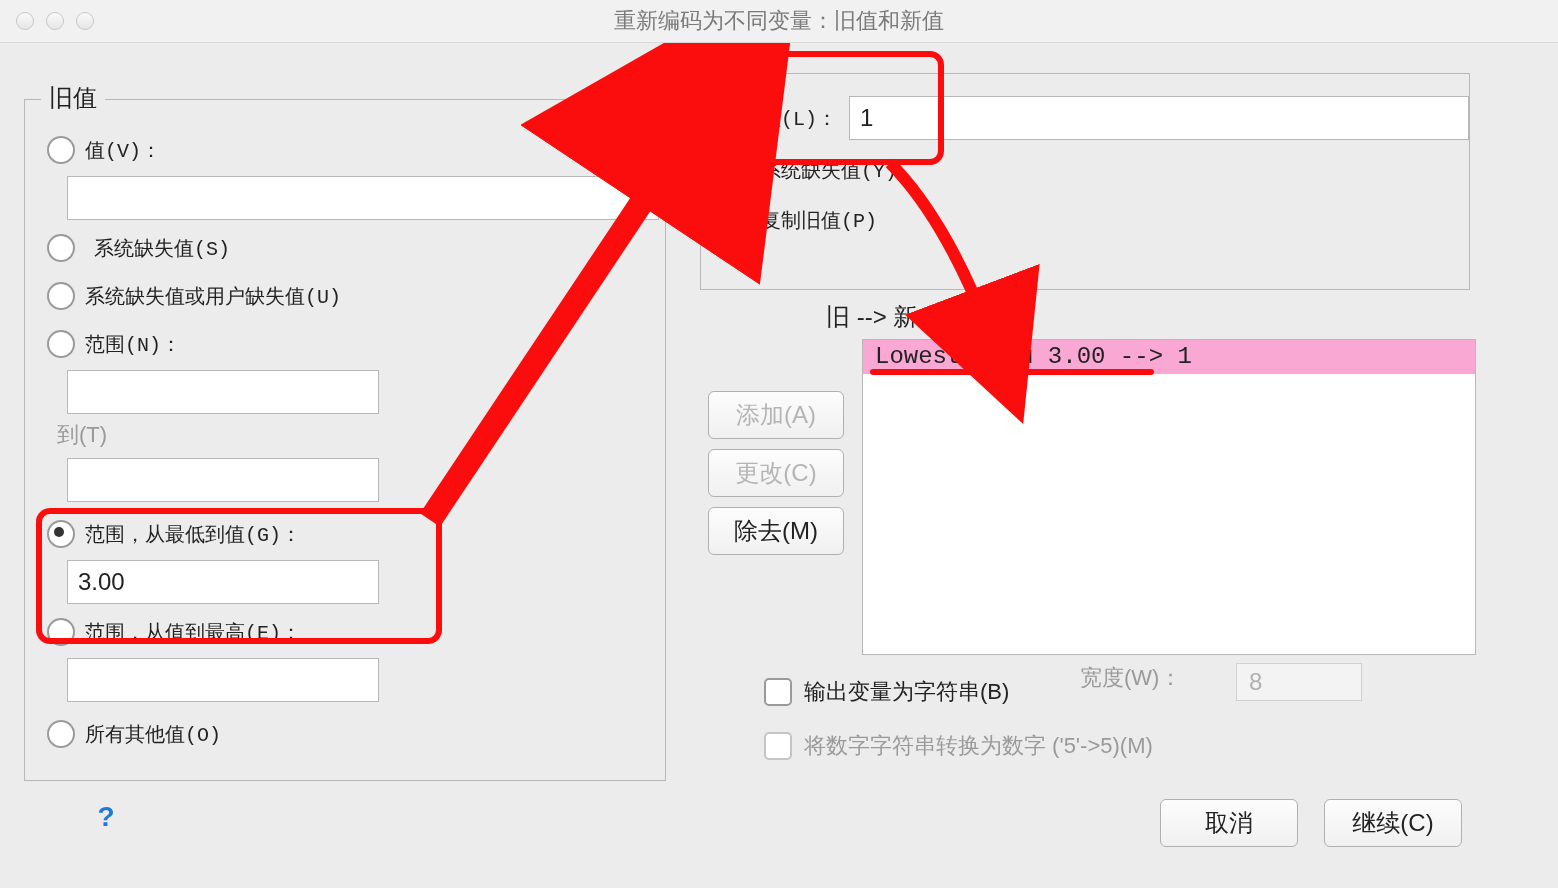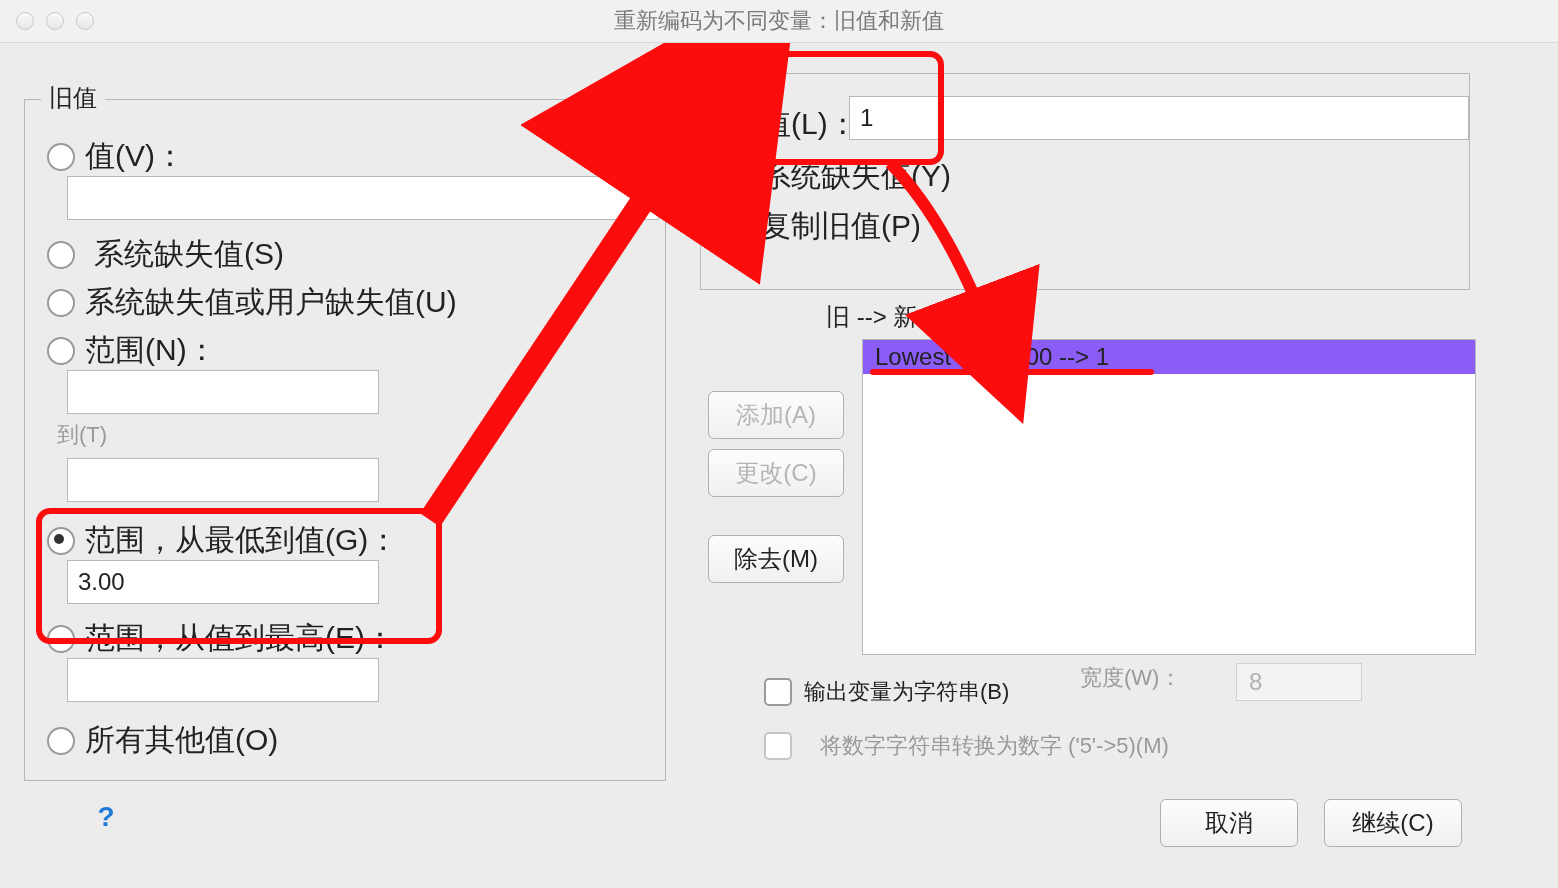--- a/index.html
+++ b/index.html
@@ -92,21 +92,22 @@
     width: 10px;
     height: 10px;
     background: #333;
     border-radius: 50%;
     left: 5px;
     top: 5px;
   }
   .opt {
     display: flex;
     align-items: center;
-    font-size: 30px;
+    font-size: 20px;
+    font-family: Liberation Mono, monospace;
   }
   .opt-label {
     display: inline-block;
   }
 
   .txt {
     border: 1px solid #b8b8b8;
     background: #fff;
     height: 42px;
     font-size: 24px;
@@ -144,21 +145,21 @@
     height: 314px;
     font-size: 24px;
     overflow: hidden;
   }
   .list-row {
     height: 34px;
     line-height: 34px;
     padding: 0 12px;
     white-space: nowrap;
   }
-  .list-row.sel { background: #8b5cf6; }
+  .list-row.sel { background: #f9a8d4; font-family: Liberation Mono, monospace; }
 
   .cb {
     width: 24px;
     height: 24px;
     border: 2px solid #9a9a9a;
     border-radius: 5px;
     background: #fff;
     display: inline-block;
     vertical-align: middle;
     margin-right: 12px;
@@ -290,30 +291,30 @@
   </div>
 
   <div style="position:absolute; left:826px; top:258px; font-size:24px;">旧 --&gt; 新(D)：</div>
 
   <div class="listbox">
     <div class="list-row sel">Lowest thru 3.00 --&gt; 1</div>
   </div>
 
   <div class="btn narrow disabled" style="position:absolute; left:708px; top:348px;">添加(A)</div>
   <div class="btn narrow disabled" style="position:absolute; left:708px; top:406px;">更改(C)</div>
-  <div class="btn narrow" style="position:absolute; left:708px; top:464px;margin-top:28px;">除去(M)</div>
+  <div class="btn narrow" style="position:absolute; left:708px; top:464px;">除去(M)</div>
 
   <div style="position:absolute; left:764px; top:634px; display:flex; align-items:center;">
     <span class="cb"></span>
     <span>输出变量为字符串(B)</span>
   </div>
   <div style="position:absolute; left:1080px; top:620px;" class="disabled-label">宽度(W)：</div>
   <div class="width-field" style="position:absolute; left:1236px; top:620px;">8</div>
 
-  <div style="position:absolute; left:764px; top:688px; display:flex; align-items:center;gap:16px;">
+  <div style="position:absolute; left:764px; top:688px; display:flex; align-items:center;">
     <span class="cb disabled"></span>
     <span class="disabled-label">将数字字符串转换为数字 ('5'-&gt;5)(M)</span>
   </div>
 
   <div class="help-icon" style="position:absolute; left:88px; top:756px;">?</div>
 
   <div class="btn std" style="position:absolute; left:1160px; top:756px;">取消</div>
   <div class="btn std" style="position:absolute; left:1324px; top:756px;">继续(C)</div>
 
   <div class="red-box" style="left:36px; top:465px; width:394px; height:124px;"></div>

